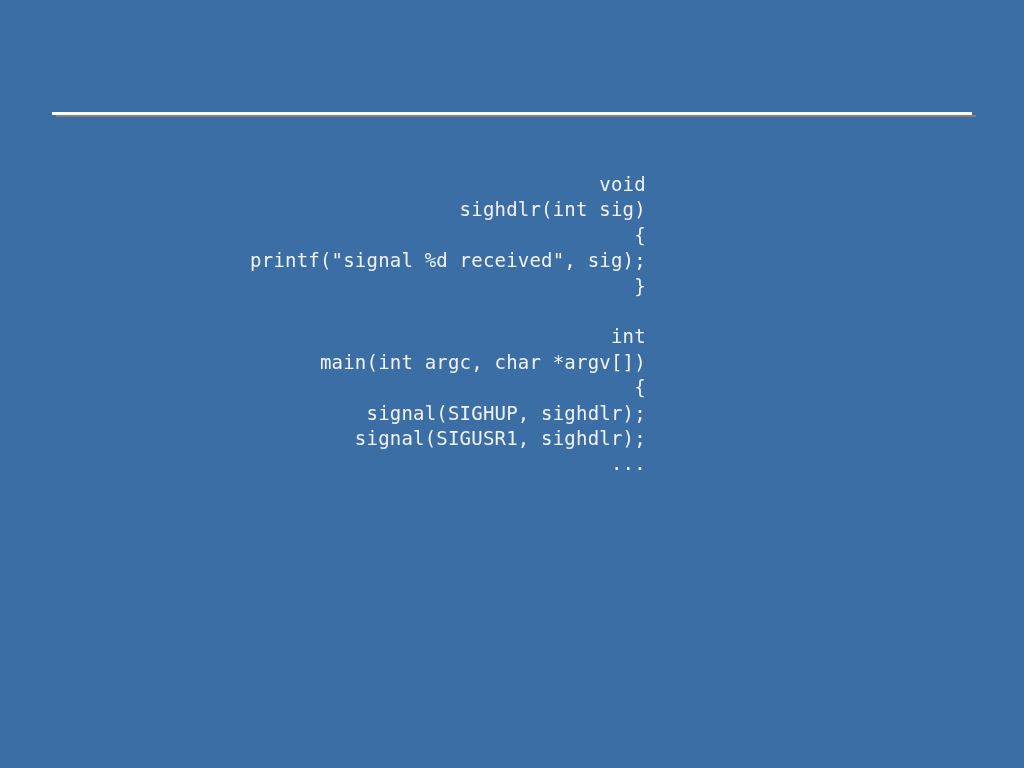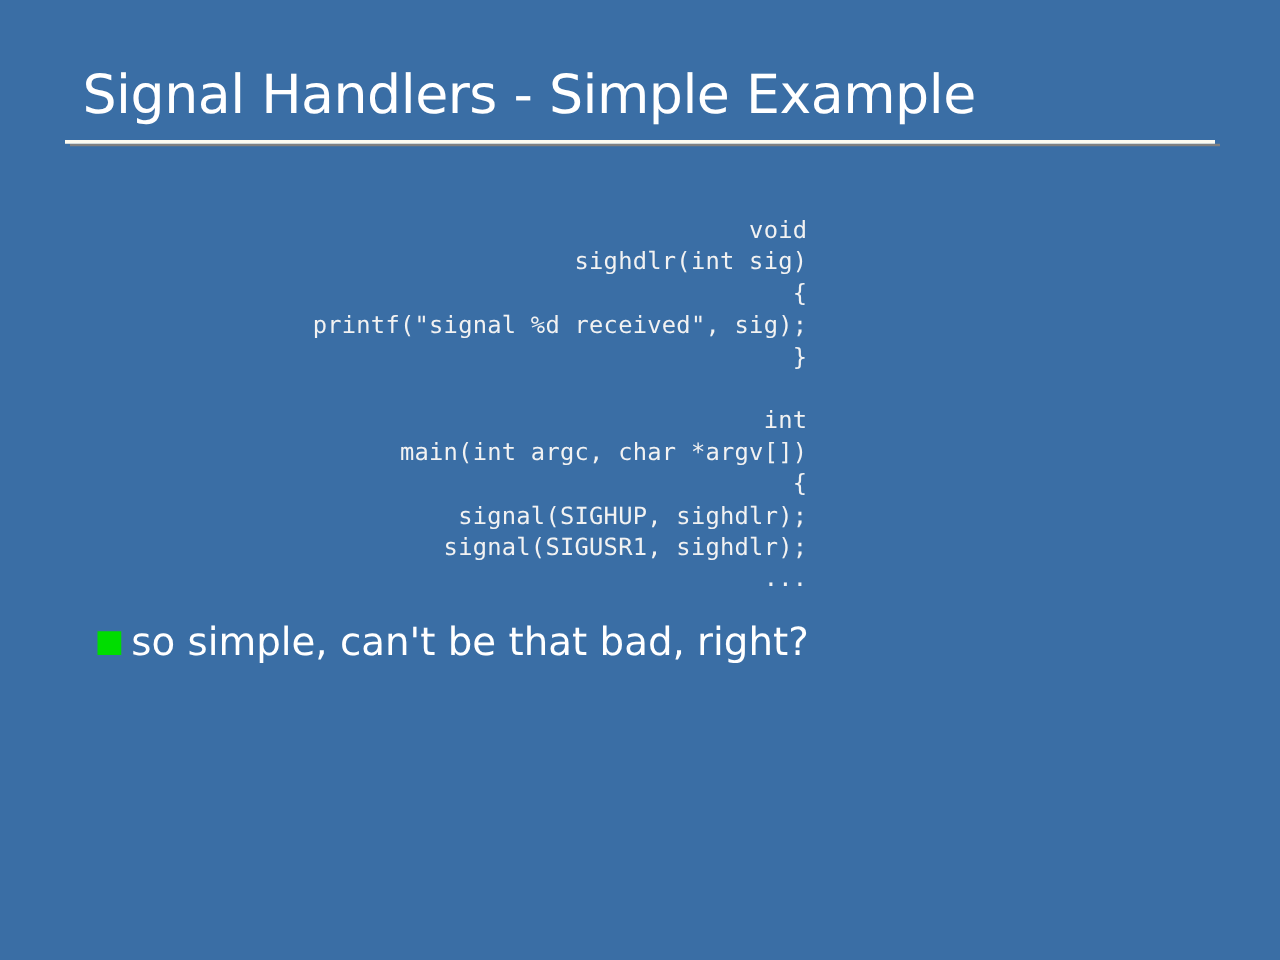--- a/index.html
+++ b/index.html
@@ -126,29 +126,22 @@
     font-weight: 400;
     line-height: 44px;
     white-space: nowrap;
   }
 </style>
 </head>
 <body>
 
 <div id="slide">
 
-  <div id="title-block">
-    <h1 id="slide-title">Signal Handlers - Simple Example</h1>
-  </div>
 
   <div id="title-rule">
     <div id="title-rule-shadow"></div>
     <div id="title-rule-line"></div>
   </div>
 
   <pre id="code-block"><span class="code-line">void</span><span class="code-line">sighdlr(int sig)</span><span class="code-line">{</span><span class="code-line">        printf("signal %d received", sig);</span><span class="code-line">}</span><span class="code-line blank">&nbsp;</span><span class="code-line">int</span><span class="code-line">main(int argc, char *argv[])</span><span class="code-line">{</span><span class="code-line">        signal(SIGHUP, sighdlr);</span><span class="code-line">        signal(SIGUSR1, sighdlr);</span><span class="code-line">...</span></pre>
 
-  <div id="bullet-row">
-    <span id="bullet-marker"></span>
-    <span id="bullet-text">so simple, can't be that bad, right?</span>
-  </div>
 
 </div>
 
 </body></html>

